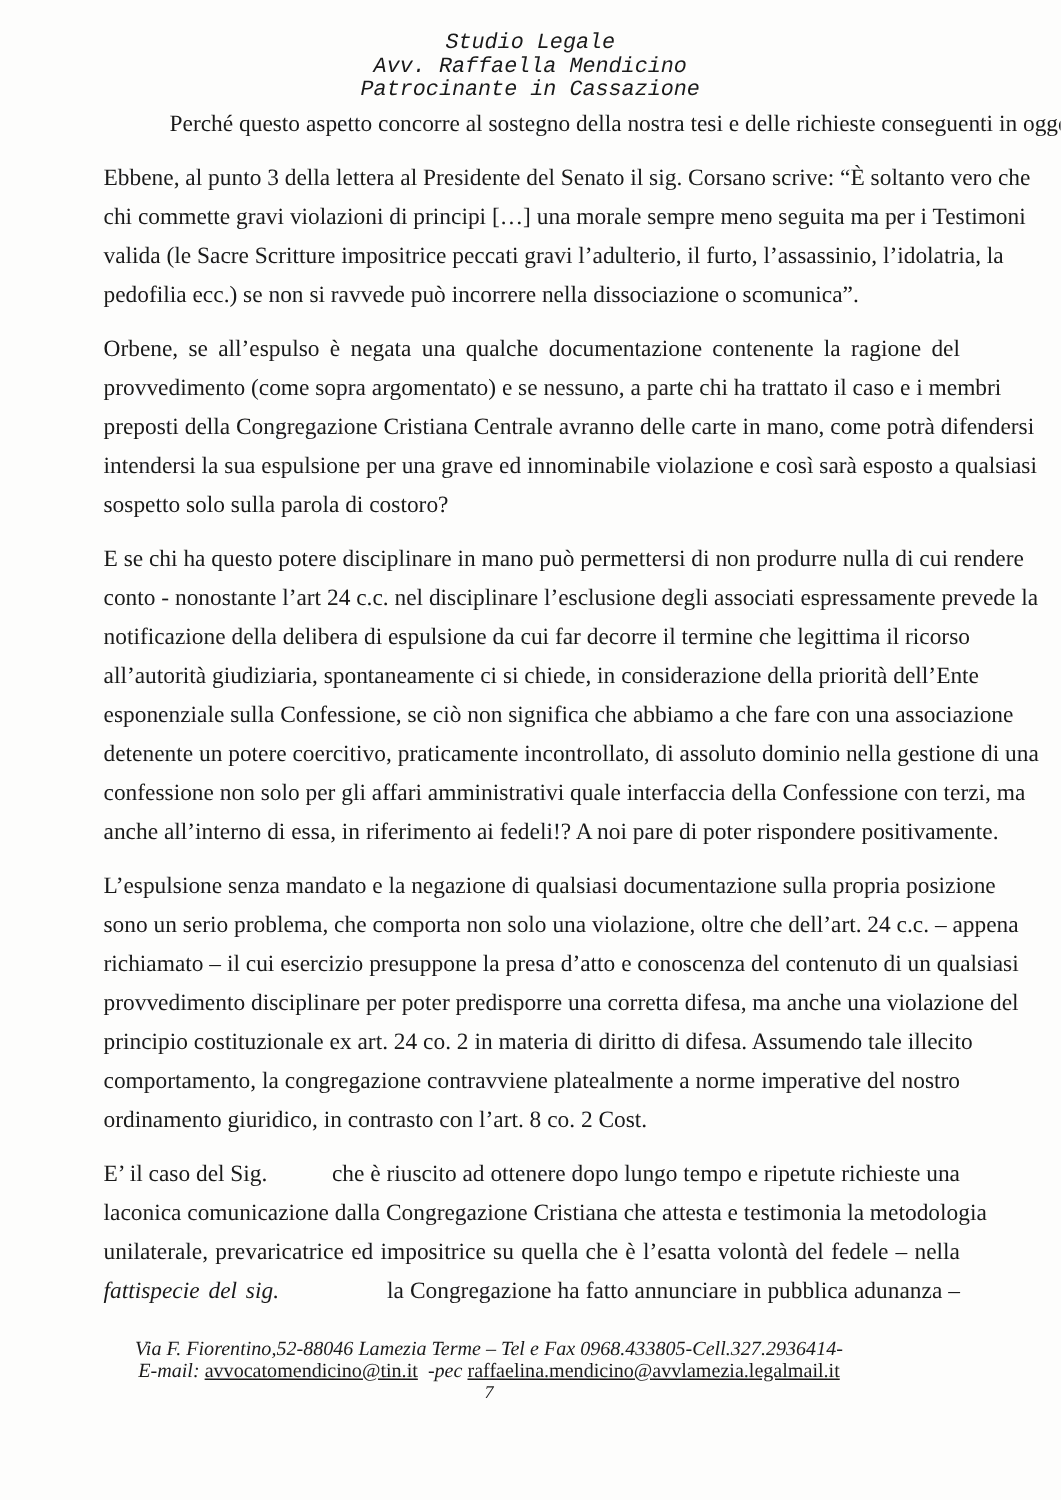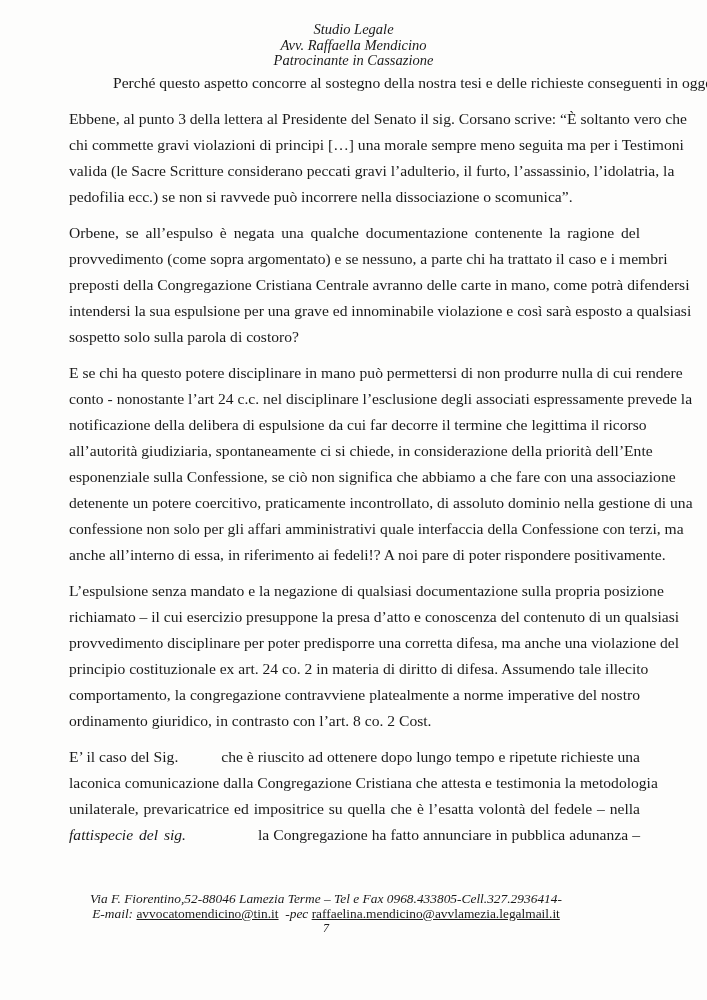--- a/index.html
+++ b/index.html
@@ -4,21 +4,21 @@
 <style>
   html, body { margin: 0; padding: 0; }
   body {
     width: 707px; height: 1000px; overflow: hidden;
     background: #fdfdfc;
     font-family: "Liberation Serif", "DejaVu Serif", serif;
     color: #1a1a1a;
     position: relative;
   }
   .page { position: absolute; left: 0; top: 0; width: 707px; height: 1000px; }
-  .letterhead { position: absolute; left: 0; top: 22px; width: 707px; text-align: center; font-style: italic; font-size: 14.5px; line-height: 15.5px; }
+  .letterhead { position: absolute; left: 0; top: 22px; width: 707px; text-align: center; font-style: italic; font-size: 14.5px; line-height: 15.5px; font-family: Liberation Mono, monospace; }
   .body { position: absolute; left: 69px; top: 70px; width: 571px; }
   .line {
     height: 26px; line-height: 26px; font-size: 15.6px;
     white-space: nowrap; text-align: justify; text-align-last: justify;
     overflow: visible;
   }
   .line.last { text-align-last: left; }
   .para-gap { height: 10px; }
   .b { font-weight: normal; }
   .gap { display: inline-block; }
@@ -40,21 +40,21 @@
   <div class="body">
 
     <div>
       <div class="line last" style="text-align-last:left;margin-left:44px;">Perché questo aspetto concorre al sostegno della nostra tesi e delle richieste conseguenti in oggetto?</div>
     </div>
     <div class="para-gap"></div>
 
     <div>
       <div class="line">Ebbene, al punto 3 della lettera al Presidente del Senato il sig. Corsano scrive: “È soltanto vero che</div>
       <div class="line">chi commette gravi violazioni di principi […] una morale sempre meno seguita ma per i Testimoni</div>
-      <div class="line">valida (le Sacre Scritture considerano peccati gravi l’adulterio, il furto, l’assassinio, l’idolatria, la</div>
+      <div class="line">valida (le Sacre Scritture impositrice peccati gravi l’adulterio, il furto, l’assassinio, l’idolatria, la</div>
       <div class="line last">pedofilia ecc.) se non si ravvede può incorrere nella dissociazione o scomunica”.</div>
     </div>
     <div class="para-gap"></div>
 
     <div>
       <div class="line">Orbene, se all’espulso è negata una qualche documentazione contenente la ragione del</div>
       <div class="line">provvedimento (come sopra argomentato) e se nessuno, a parte chi ha trattato il caso e i membri</div>
       <div class="line">preposti della Congregazione Cristiana Centrale avranno delle carte in mano, come potrà difendersi</div>
       <div class="line">intendersi la sua espulsione per una grave ed innominabile violazione e così sarà esposto a qualsiasi</div>
       <div class="line last">sospetto solo sulla parola di costoro?</div>
@@ -68,20 +68,21 @@
       <div class="line">all’autorità giudiziaria, spontaneamente ci si chiede, in considerazione della priorità dell’Ente</div>
       <div class="line">esponenziale sulla Confessione, se ciò non significa che abbiamo a che fare con una associazione</div>
       <div class="line">detenente un potere coercitivo, praticamente incontrollato, di assoluto dominio nella gestione di una</div>
       <div class="line">confessione non solo per gli affari amministrativi quale interfaccia della Confessione con terzi, ma</div>
       <div class="line last">anche all’interno di essa, in riferimento ai fedeli!? A noi pare di poter rispondere positivamente.</div>
     </div>
     <div class="para-gap"></div>
 
     <div>
       <div class="line">L’espulsione senza mandato e la negazione di qualsiasi documentazione sulla propria posizione</div>
+      <div class="line">sono un serio problema, che comporta non solo una violazione, oltre che dell’art. 24 c.c. – appena</div>
       <div class="line">richiamato – il cui esercizio presuppone la presa d’atto e conoscenza del contenuto di un qualsiasi</div>
       <div class="line">provvedimento disciplinare per poter predisporre una corretta difesa, ma anche una violazione del</div>
       <div class="line">principio costituzionale ex art. 24 co. 2 in materia di diritto di difesa. Assumendo tale illecito</div>
       <div class="line">comportamento, la congregazione contravviene platealmente a norme imperative del nostro</div>
       <div class="line last">ordinamento giuridico, in contrasto con l’art. 8 co. 2 Cost.</div>
     </div>
     <div class="para-gap"></div>
 
     <div>
       <div class="line" style="text-align-last:left; display:flex; justify-content:space-between;">

